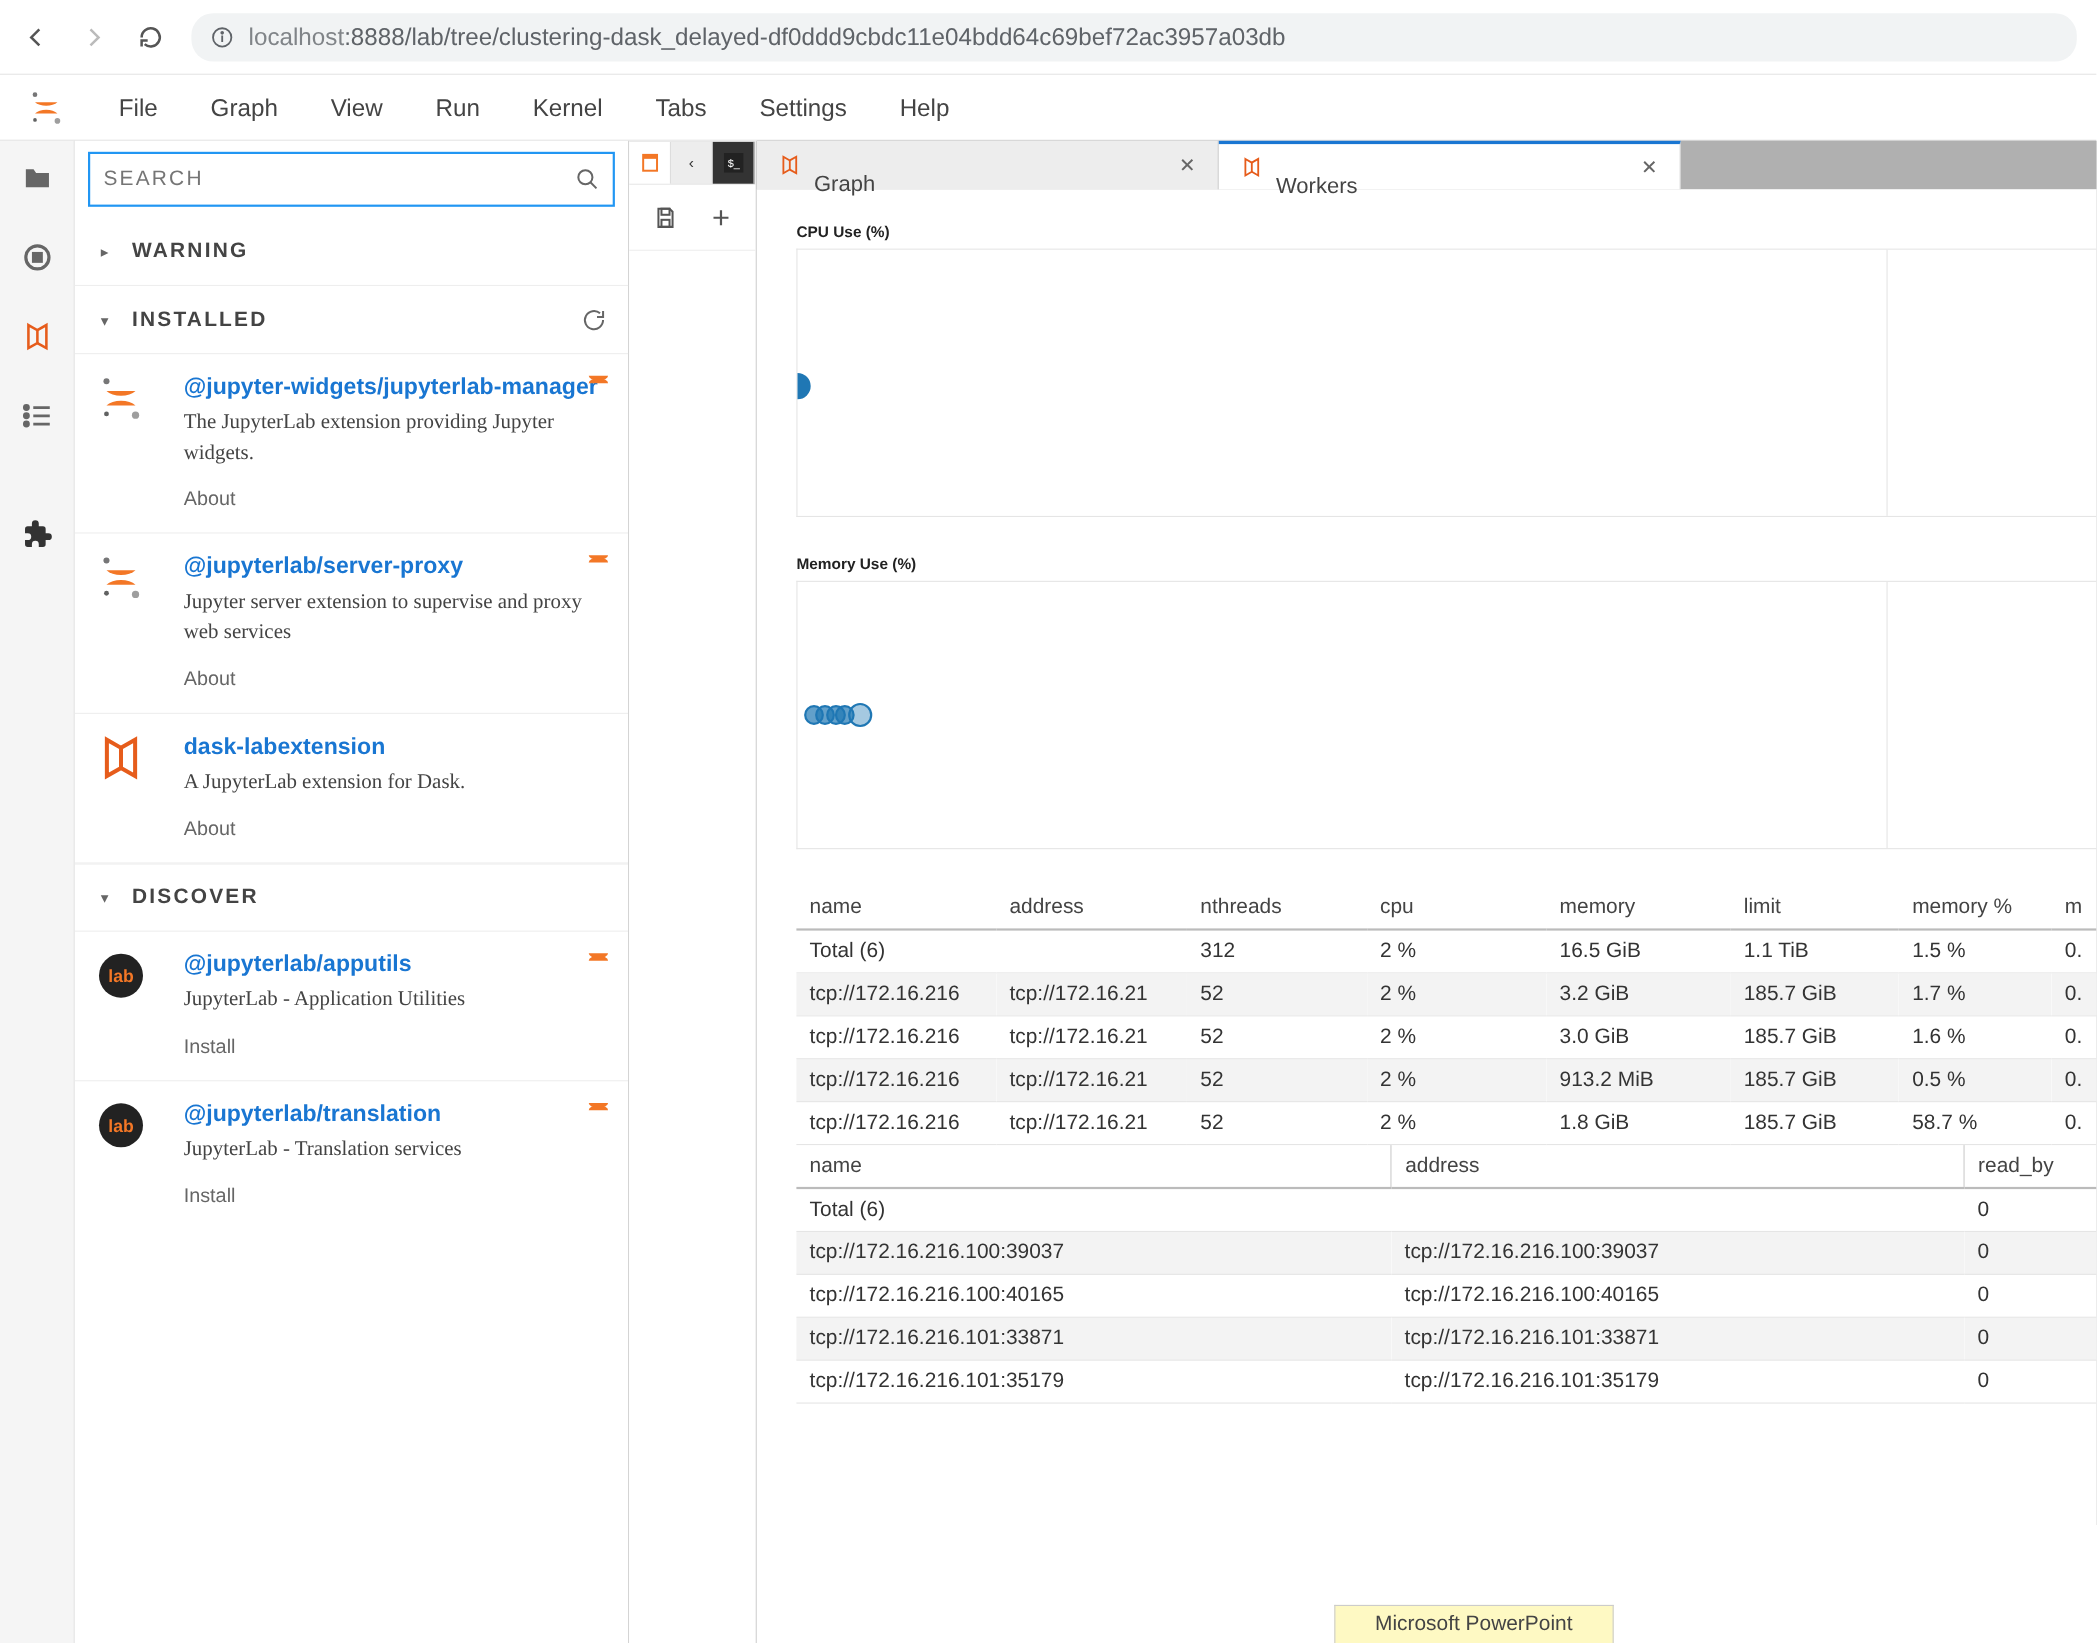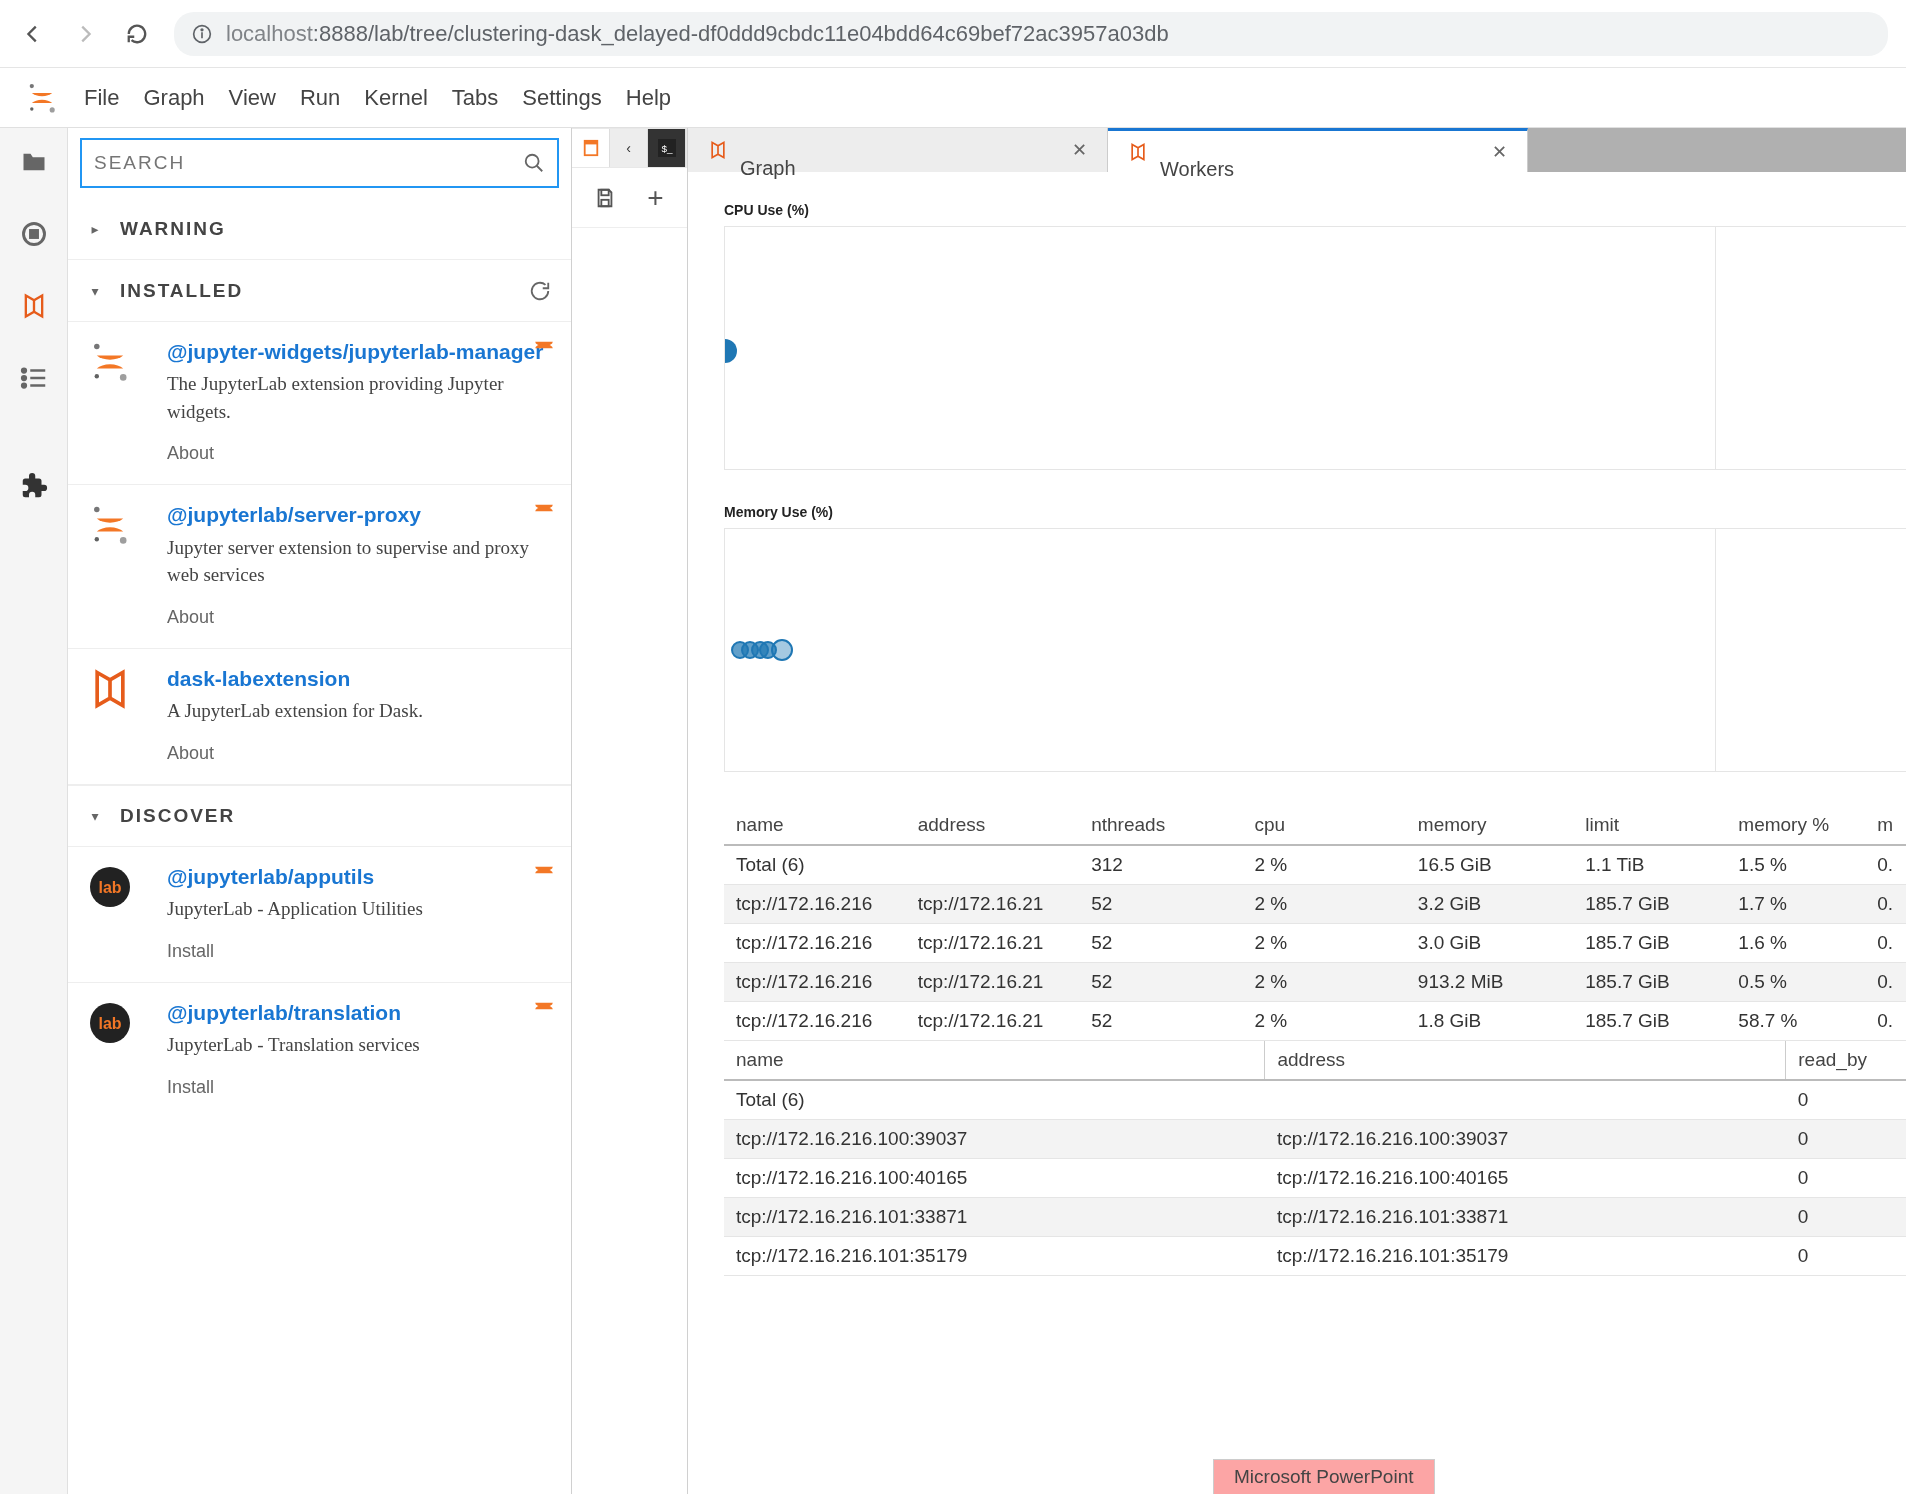--- a/index.html
+++ b/index.html
@@ -8,21 +8,21 @@
   
   .browser-bar { display:flex; align-items:center; height:68px; padding:0 18px; gap:22px; border-bottom:1px solid #e5e5e5; background:#fff;}
   .nav-btn { width:30px; height:30px; display:flex; align-items:center; justify-content:center; color:#555; }
   .nav-btn.disabled { color:#bbb; }
   .addr-wrap { flex:1; display:flex; align-items:center; background:#f1f3f4; border-radius:20px; height:44px; padding:0 18px; gap:14px; }
   .info-icon { width:20px; height:20px; color:#5f6368; display:flex; align-items:center; justify-content:center; }
   .url-text { font-size:22px; color:#202124; white-space:nowrap; overflow:hidden; }
   .url-text .host { color:#808488; }
   .url-text .path { color:#5f6368; }
   
-  .menubar { display:flex; align-items:center; height:60px; padding:0 24px; gap:24px; border-bottom:1px solid #e0e0e0; }
+  .menubar { display:flex; align-items:center; height:60px; padding:0 24px; gap:48px; border-bottom:1px solid #e0e0e0; }
   .app-logo { width:36px; height:36px; display:flex; align-items:center; justify-content:center; }
   .menu-item { font-size:22px; color:#444; cursor:default; }
   
   .main-row { flex:1; display:flex; min-height:0; }
   .activity-bar { width:68px; background:#f5f5f5; border-right:1px solid #e0e0e0; display:flex; flex-direction:column; align-items:center; padding-top:16px; gap:36px; }
   .activity-item { width:36px; height:36px; display:flex; align-items:center; justify-content:center; color:#666; }
   
   .left-panel { width:504px; border-right:1px solid #d0d0d0; display:flex; flex-direction:column; background:#fff; }
   .search-wrap { padding:10px 12px; }
   .search-box { display:flex; align-items:center; border:2px solid #2196f3; height:50px; padding:0 12px; background:#fff; }
@@ -61,21 +61,21 @@
   .half-dot { position:absolute; left:0; width:12px; height:24px; background:#1f77b4; border-top-right-radius:12px; border-bottom-right-radius:12px; }
   
   .workers-table { border-collapse:collapse; width:100%; font-size:19px; table-layout:fixed;}
   .workers-table th, .workers-table td { text-align:left; padding:8px 12px; border-bottom:1px solid #e5e5e5; white-space:nowrap; overflow:hidden; }
   .workers-table th { font-weight:400; color:#444; border-bottom:2px solid #bbb; }
   .workers-table tr.shade td { background:#f3f3f3; }
   .col-name{width:178px}.col-addr{width:170px}.col-nt{width:160px}.col-cpu{width:160px}.col-mem{width:164px}.col-lim{width:150px}.col-mp{width:136px}.col-last{width:40px}
   .second-table { margin-top:0; }
   .second-table th, .second-table td { padding:8px 12px; }
   .second-table .c1{width:540px}.second-table .c2{width:520px}.second-table .c3{width:120px}
-  .taskbar-hint { position:absolute; bottom:0; left:50%; transform:translateX(260px); background:#fca5a5; border:1px solid #ccc; border-bottom:none; padding:6px 20px; font-size:19px; color:#444;}
+  .taskbar-hint { position:absolute; bottom:0; left:50%; transform:translateX(260px); background:#fef9c3; border:1px solid #ccc; border-bottom:none; padding:6px 36px; font-size:19px; color:#444;}
   svg { display:block; }
 </style>
 </head>
 <body>
 
 <div class="root">
 
   <div class="browser-bar">
     <div class="nav-btn">
       <svg width="22" height="22" viewBox="0 0 24 24" fill="none" stroke="#555" stroke-width="2.5">

